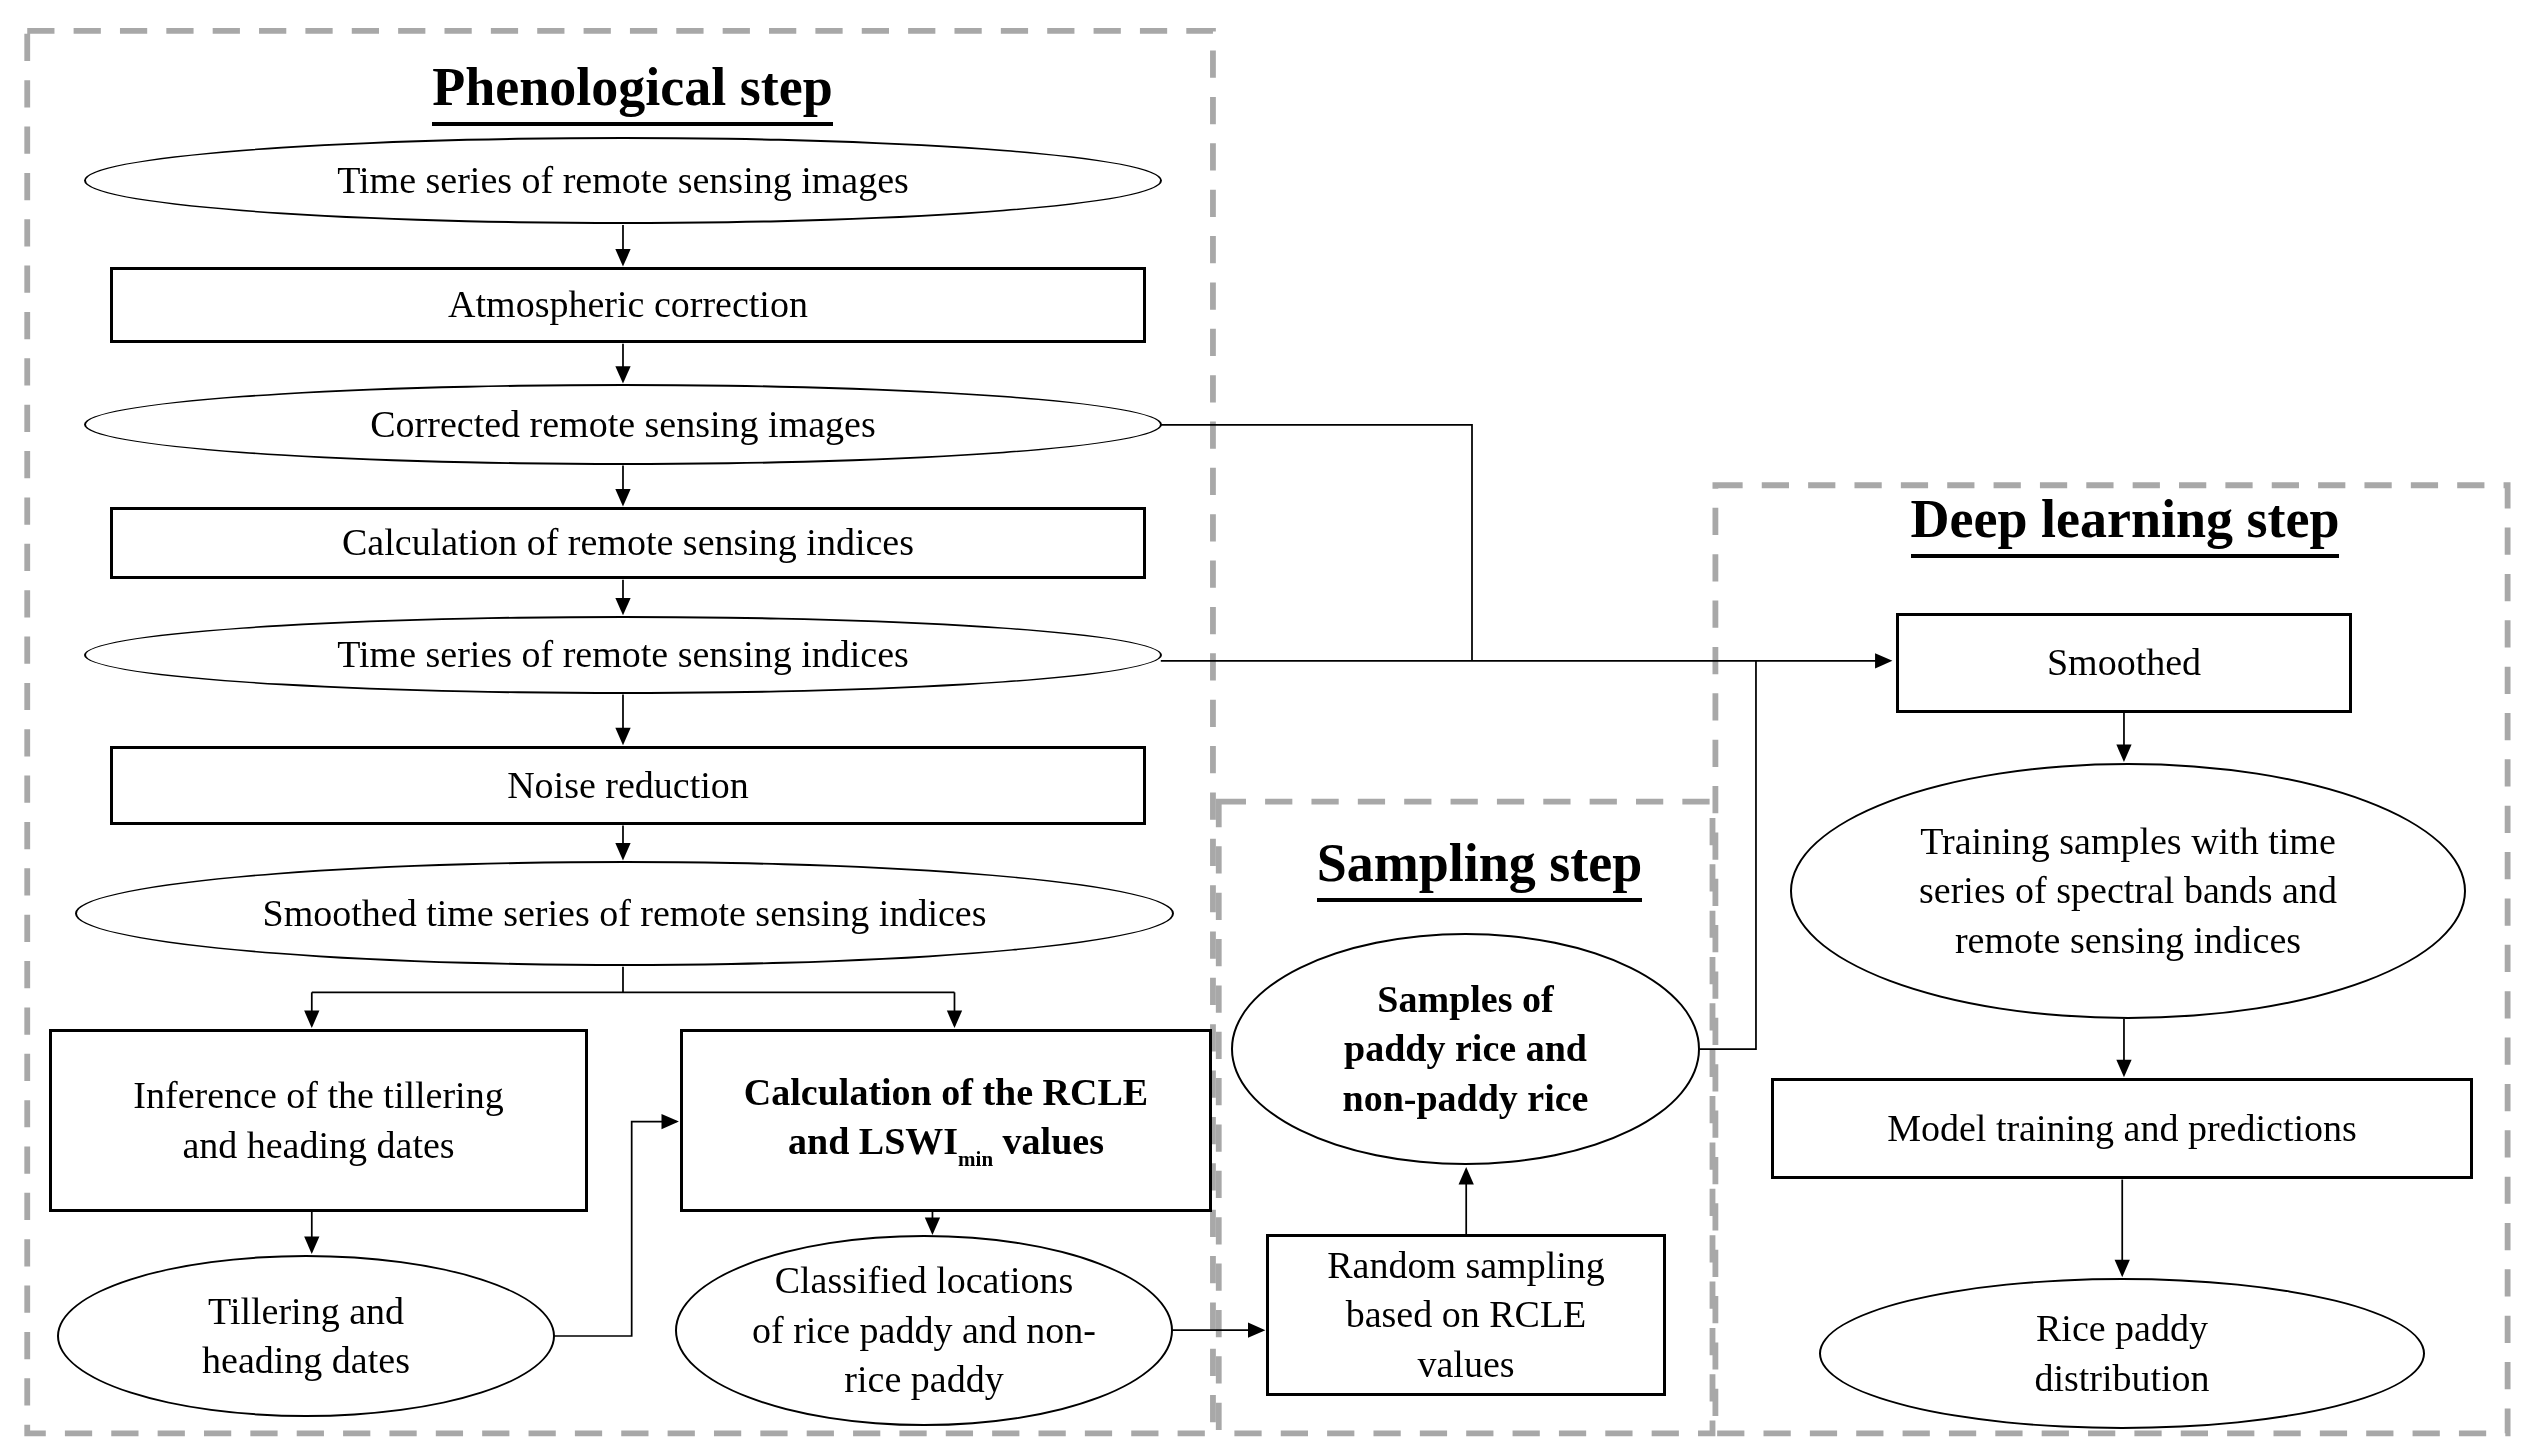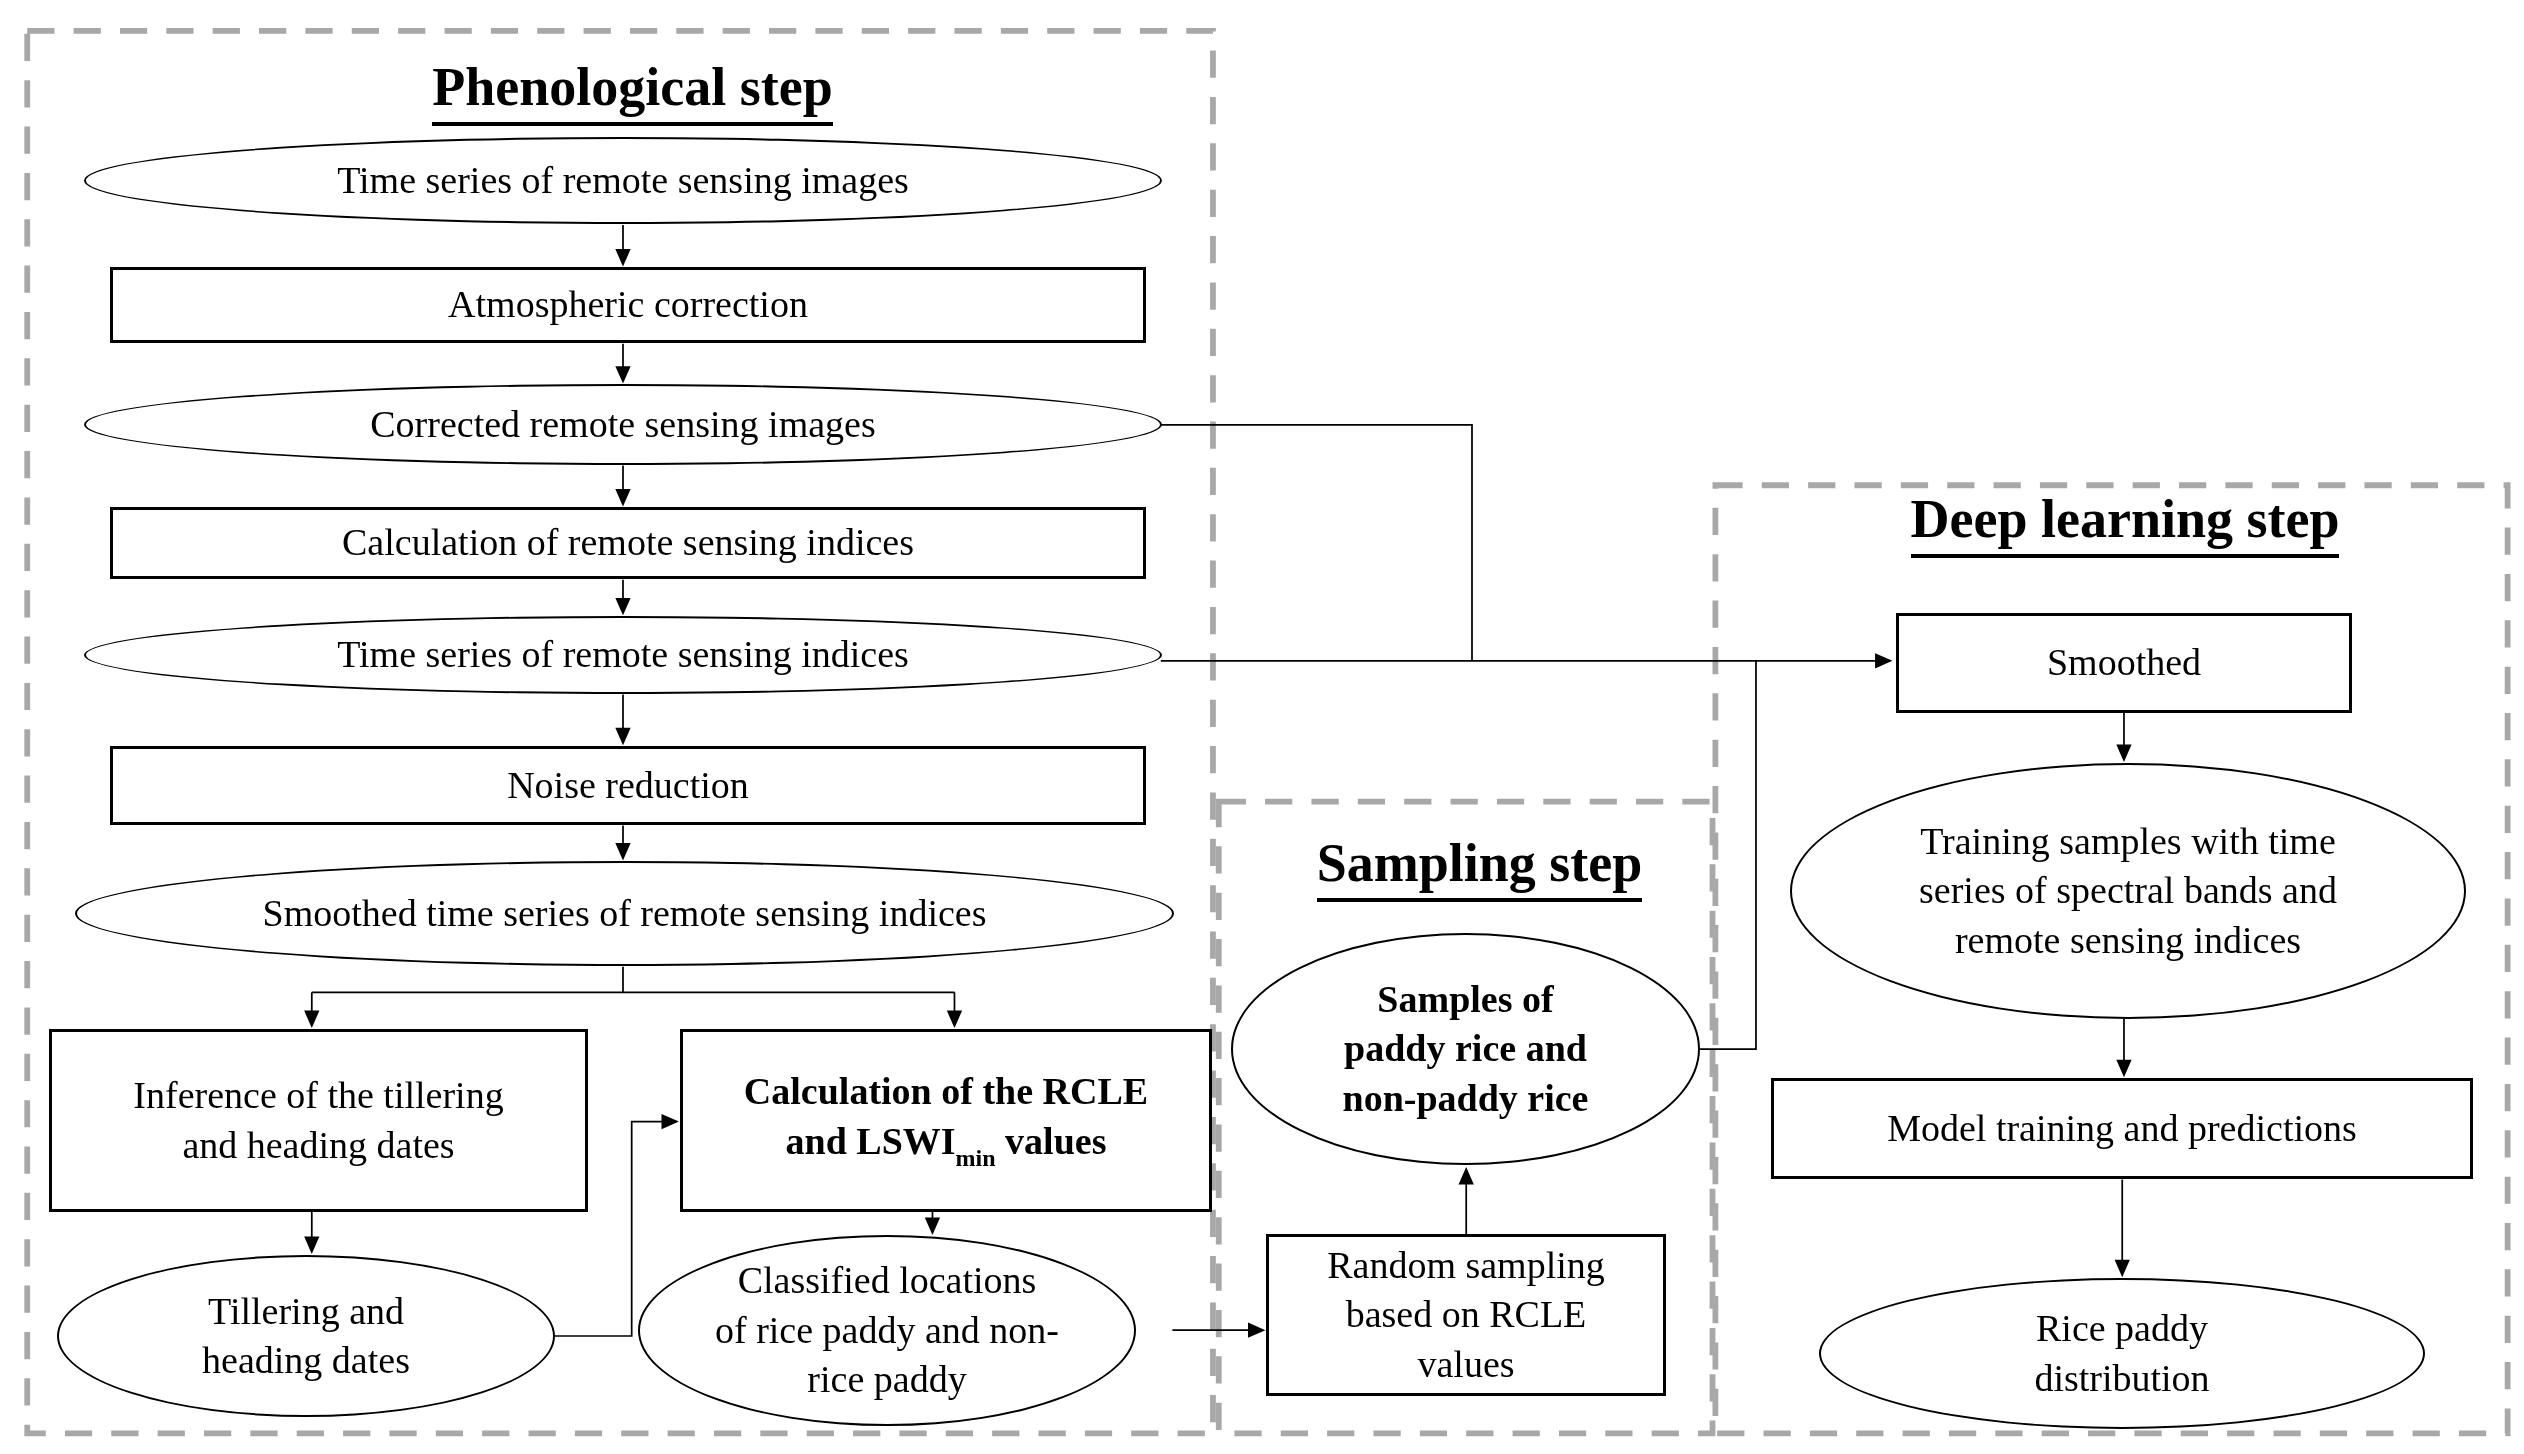--- a/index.html
+++ b/index.html
@@ -44,21 +44,21 @@
     justify-content: center;
     text-align: center;
     box-sizing: border-box;
     font-size: 38px;
     line-height: 1.3;
   }
   .rect { border: 3.5px solid #000000; }
   .ellipse { border: 2.9px solid #000000; border-radius: 50%; }
   .label.pre { white-space: pre-line; }
   .sub {
-    font-size: 24px;
+    font-size: 21px;
     vertical-align: -11.6px;
   }
 </style>
 </head>
 <body>
 
 <div id="canvas">
 
   <svg id="wires" viewBox="0 0 4357 2510" xmlns="http://www.w3.org/2000/svg">
     <defs>
@@ -153,21 +153,21 @@
       <div>Calculation of the RCLE</div>
       <div><span>and LSWI</span><span class="sub">min</span><span> values</span></div>
     </div>
   </div>
 
   <div class="node ellipse" style="left:57px; top:1255px; width:498px; height:162px;">
     <div class="label pre">Tillering and
 heading dates</div>
   </div>
 
-  <div class="node ellipse" style="left:638px; top:1235px; width:498px; height:191px;align-items:center;">
+  <div class="node ellipse" style="left:675px; top:1235px; width:498px; height:191px;align-items:center;">
     <div class="label pre">Classified locations
 of rice paddy and non-
 rice paddy</div>
   </div>
 
   <div class="node ellipse" style="left:1231px; top:933px; width:469px; height:232px;font-weight:bold;">
     <div class="label pre">Samples of
 paddy rice and
 non-paddy rice</div>
   </div>

